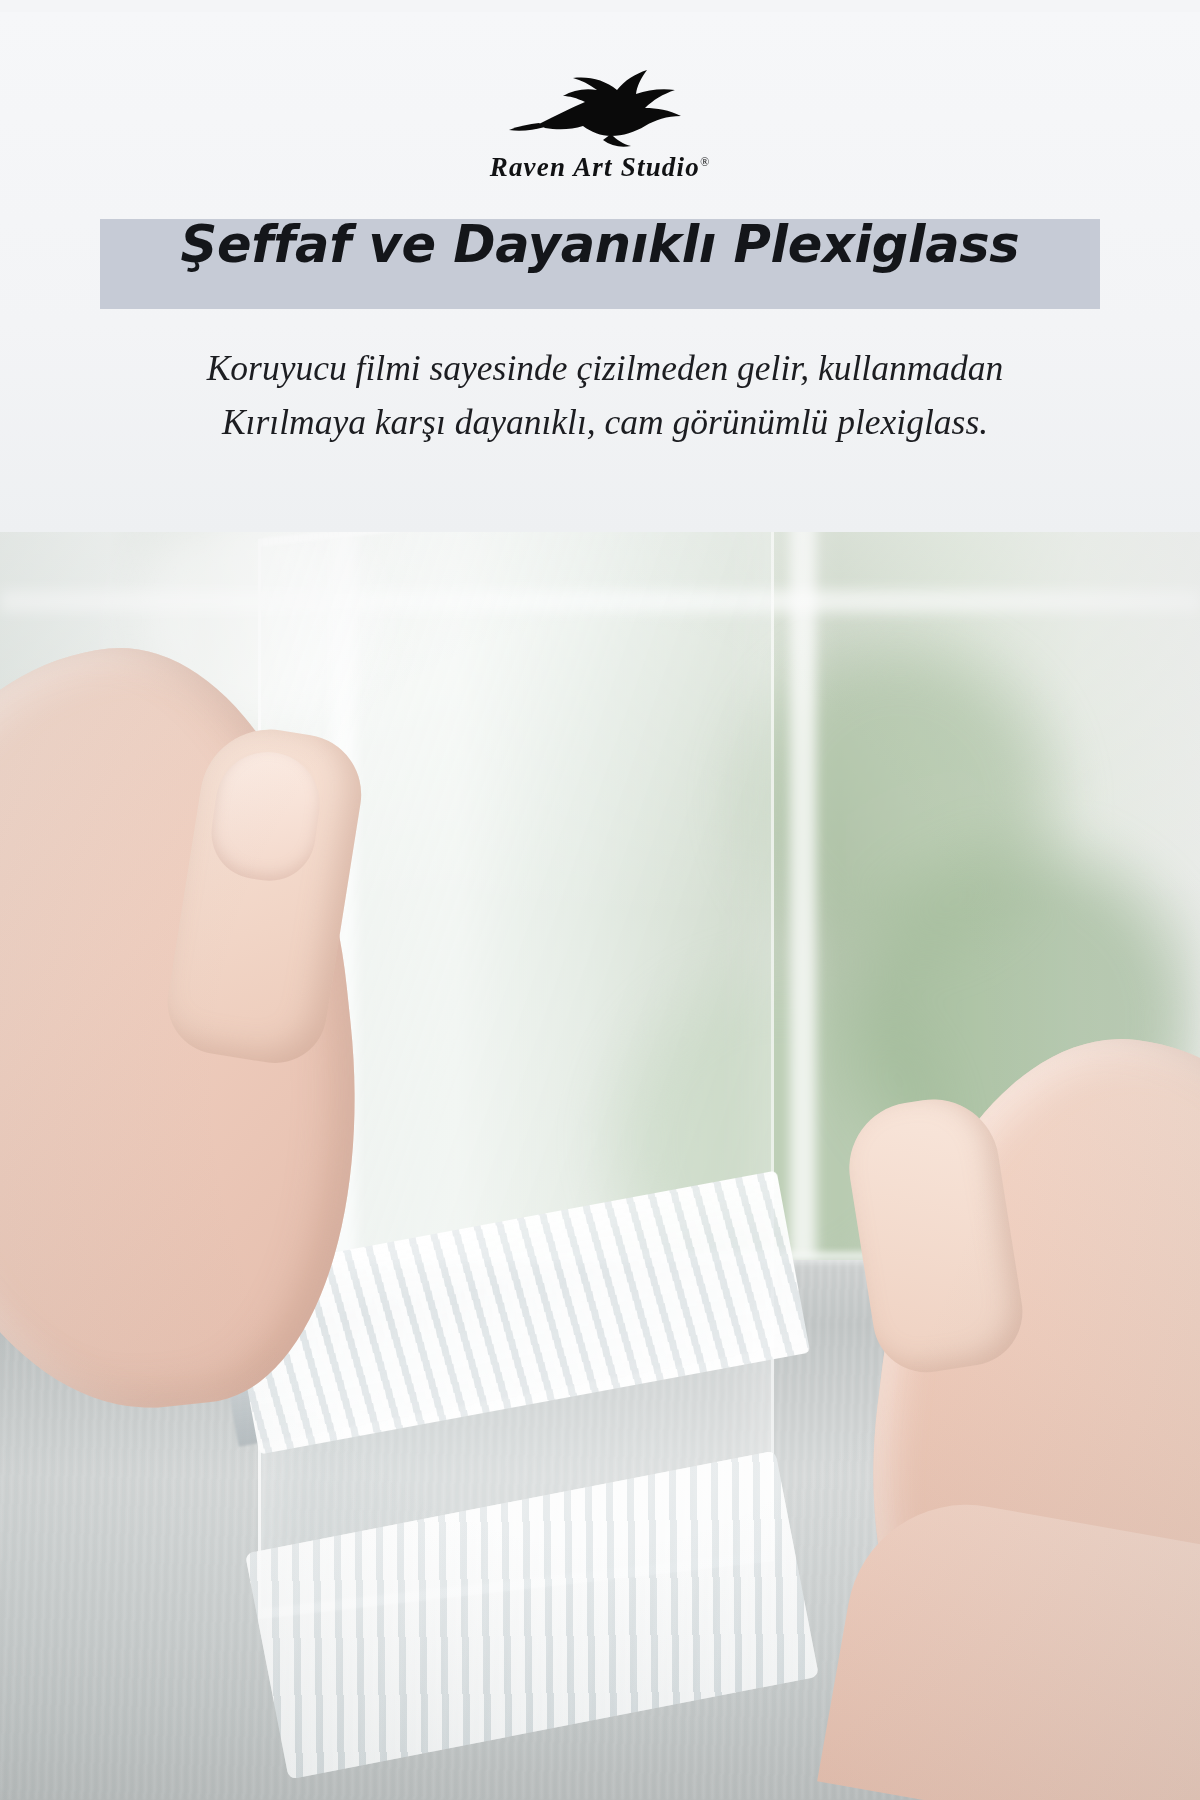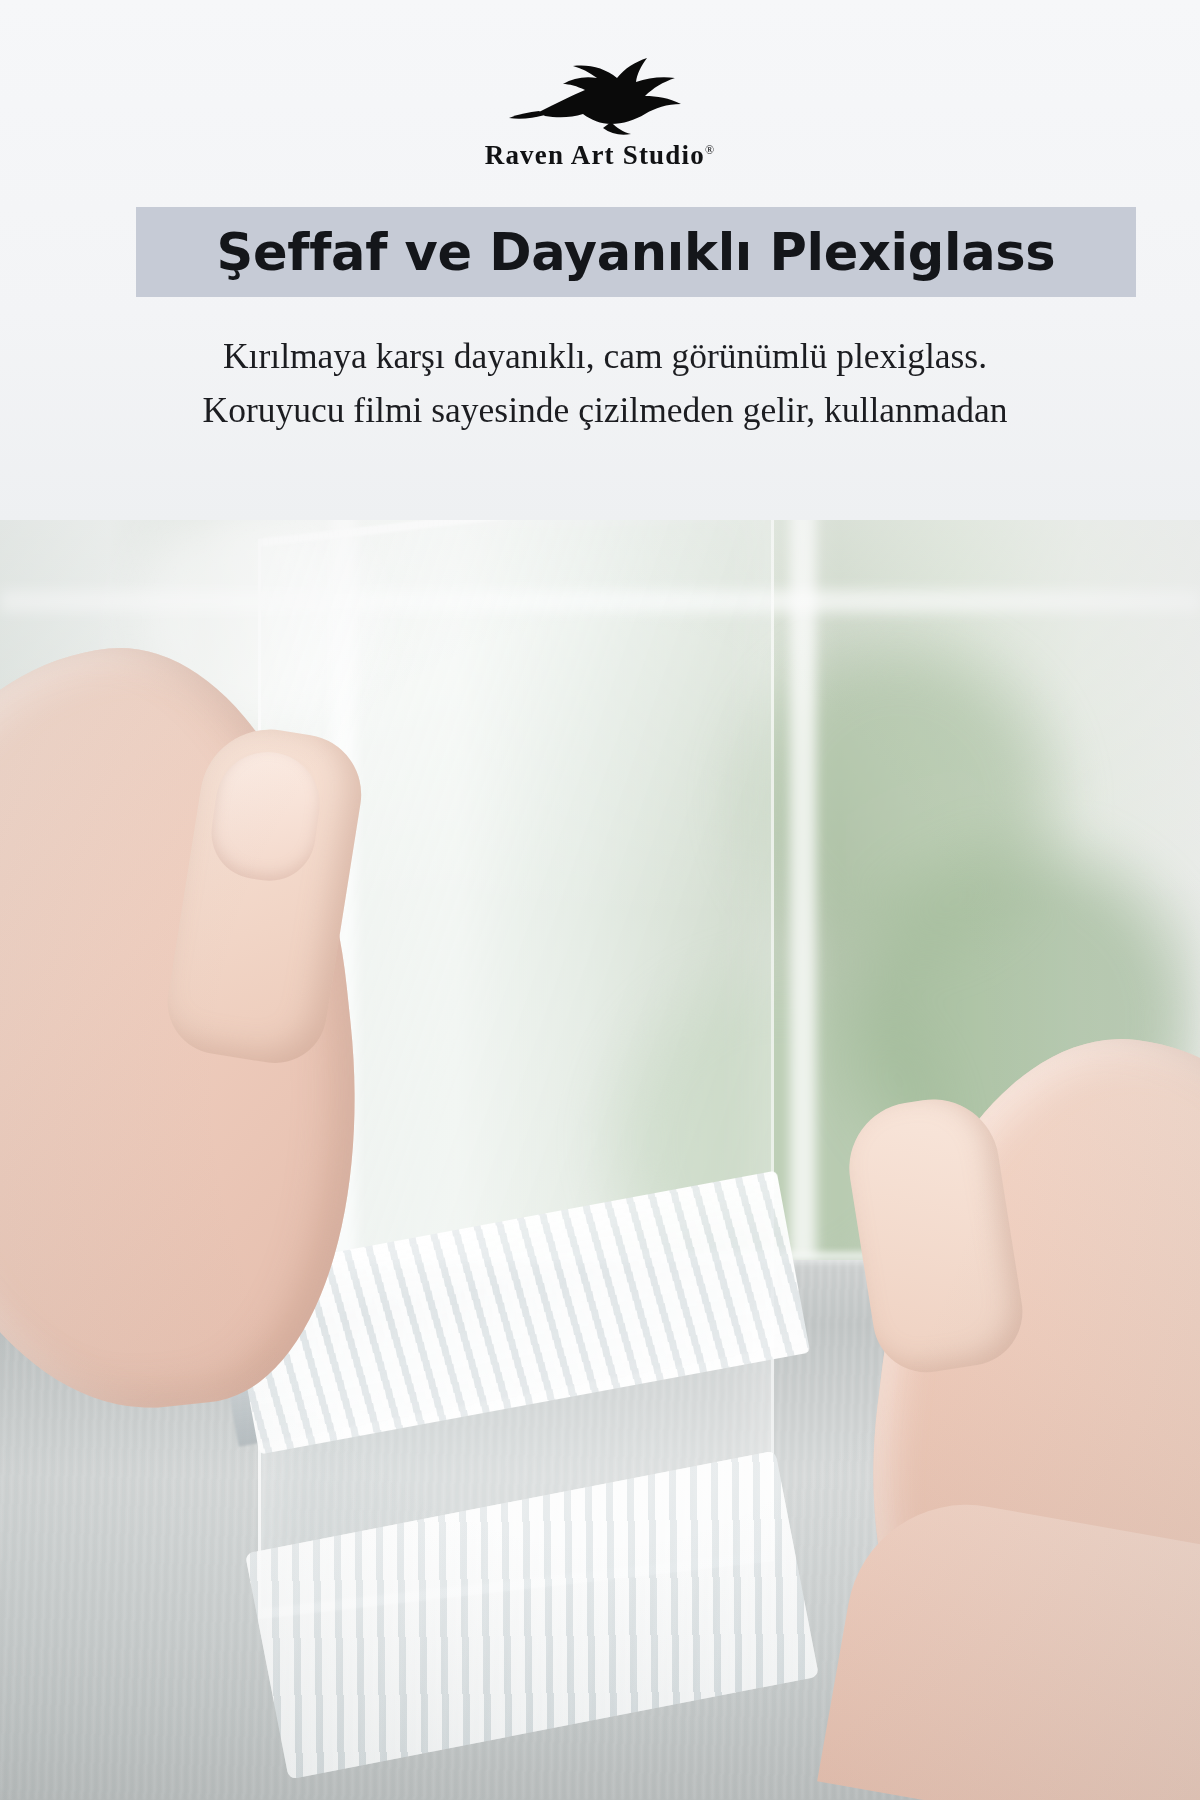--- a/index.html
+++ b/index.html
@@ -18,26 +18,27 @@
     position: relative;
     width: 1200px;
     height: 1800px;
     background: #f4f5f7;
     overflow: hidden;
   }
 
   
   .header {
     position: absolute;
-    top: 0;
+    top: 12px;
     left: 0;
     width: 1200px;
     height: 520px;
     background: linear-gradient(#f6f7f9 0%, #f3f4f6 60%, #eef0f2 100%);
     z-index: 5;
+    font-style: italic;
   }
 
   .brand {
     position: absolute;
     top: 52px;
     left: 0;
     width: 1200px;
     text-align: center;
   }
   .brand-mark {
@@ -63,23 +64,22 @@
 
   
   .title-band {
     position: absolute;
     top: 207px;
     left: 100px;
     width: 1000px;
     height: 90px;
     background: #c6cbd6;
     display: flex;
-    align-items: center;
+    align-items: flex-start;
     justify-content: center;
-    margin-left: 36px;
   }
   .title-text {
     font-family: "DejaVu Sans", sans-serif;
     font-weight: 700;
     font-size: 51px;
     line-height: 1;
     color: #14161a;
     letter-spacing: -0.3px;
     white-space: nowrap;
   }
@@ -356,22 +356,22 @@
       <div class="brand-name">
         <span>Raven Art Studio</span><span class="reg">®</span>
       </div>
     </div>
 
     <div class="title-band">
       <div class="title-text">Şeffaf ve Dayanıklı Plexiglass</div>
     </div>
 
     <div class="description">
+      <p>Koruyucu filmi sayesinde çizilmeden gelir, kullanmadan</p>
       <p>Kırılmaya karşı dayanıklı, cam görünümlü plexiglass.</p>
-      <p>Koruyucu filmi sayesinde çizilmeden gelir, kullanmadan</p>
     </div>
   </div>
 
   <div class="photo">
     <div class="bg-window"></div>
     <div class="bg-foliage"></div>
     <div class="window-frame-v" style="left:330px;"></div>
     <div class="window-frame-v" style="left:790px;"></div>
     <div class="window-frame-h" style="top:90px;"></div>
 

